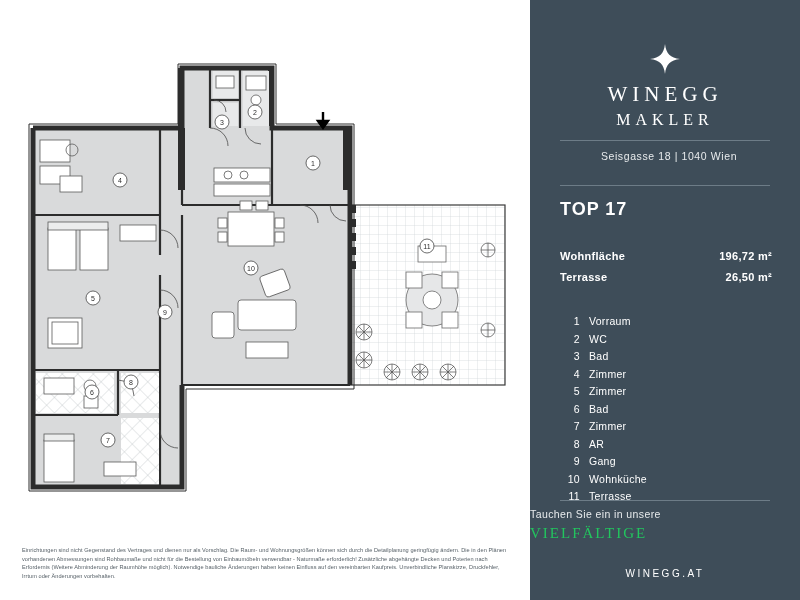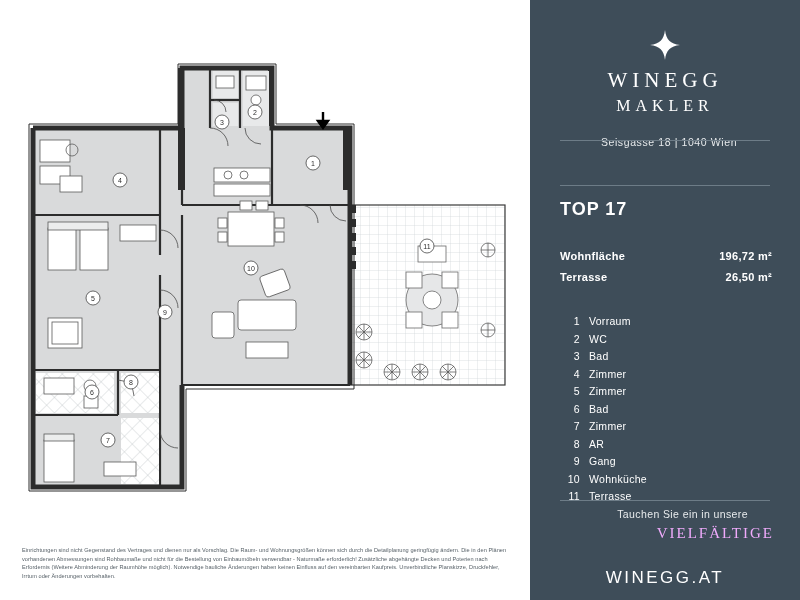--- a/index.html
+++ b/index.html
@@ -26,21 +26,21 @@
     top: 0;
     right: 0;
     width: 270px;
     height: 600px;
     background: #3e4d59;
     color: #ffffff;
     box-sizing: border-box;
   }
   .brand {
     position: absolute;
-    top: 30px;
+    top: 44px;
     left: 0;
     width: 270px;
     text-align: center;
   }
   .brand-star {
     display: block;
     margin: 0 auto 8px auto;
     width: 30px;
     height: 30px;
   }
@@ -120,44 +120,44 @@
     margin-right: 9px;
     color: #ffffff;
   }
   .legend-label { color: #ffffff; }
 
   .tagline {
     position: absolute;
     top: 508px;
     left: 0;
     width: 218px;
-    text-align: right;
+    text-align: left;
     font-size: 10.5px;
     letter-spacing: 0.4px;
     color: #e8ebed;
   }
   .tag-big {
     position: absolute;
     top: 524px;
     left: 0;
     width: 244px;
-    text-align: right;
+    text-align: left;
     font-size: 15px;
     letter-spacing: 2px;
     line-height: 19px;
     font-family: "Liberation Serif", serif;
-    color: #f0abfc;
+    color: #22c55e;
   }
   .tag-web {
     position: absolute;
     top: 568px;
     left: 0;
     width: 270px;
     text-align: center;
-    font-size: 17px;
+    font-size: 10px;
     letter-spacing: 2.5px;
     color: #ffffff;
   }
 
   
   .plan {
     position: absolute;
     top: 0;
     left: 0;
     width: 530px;

